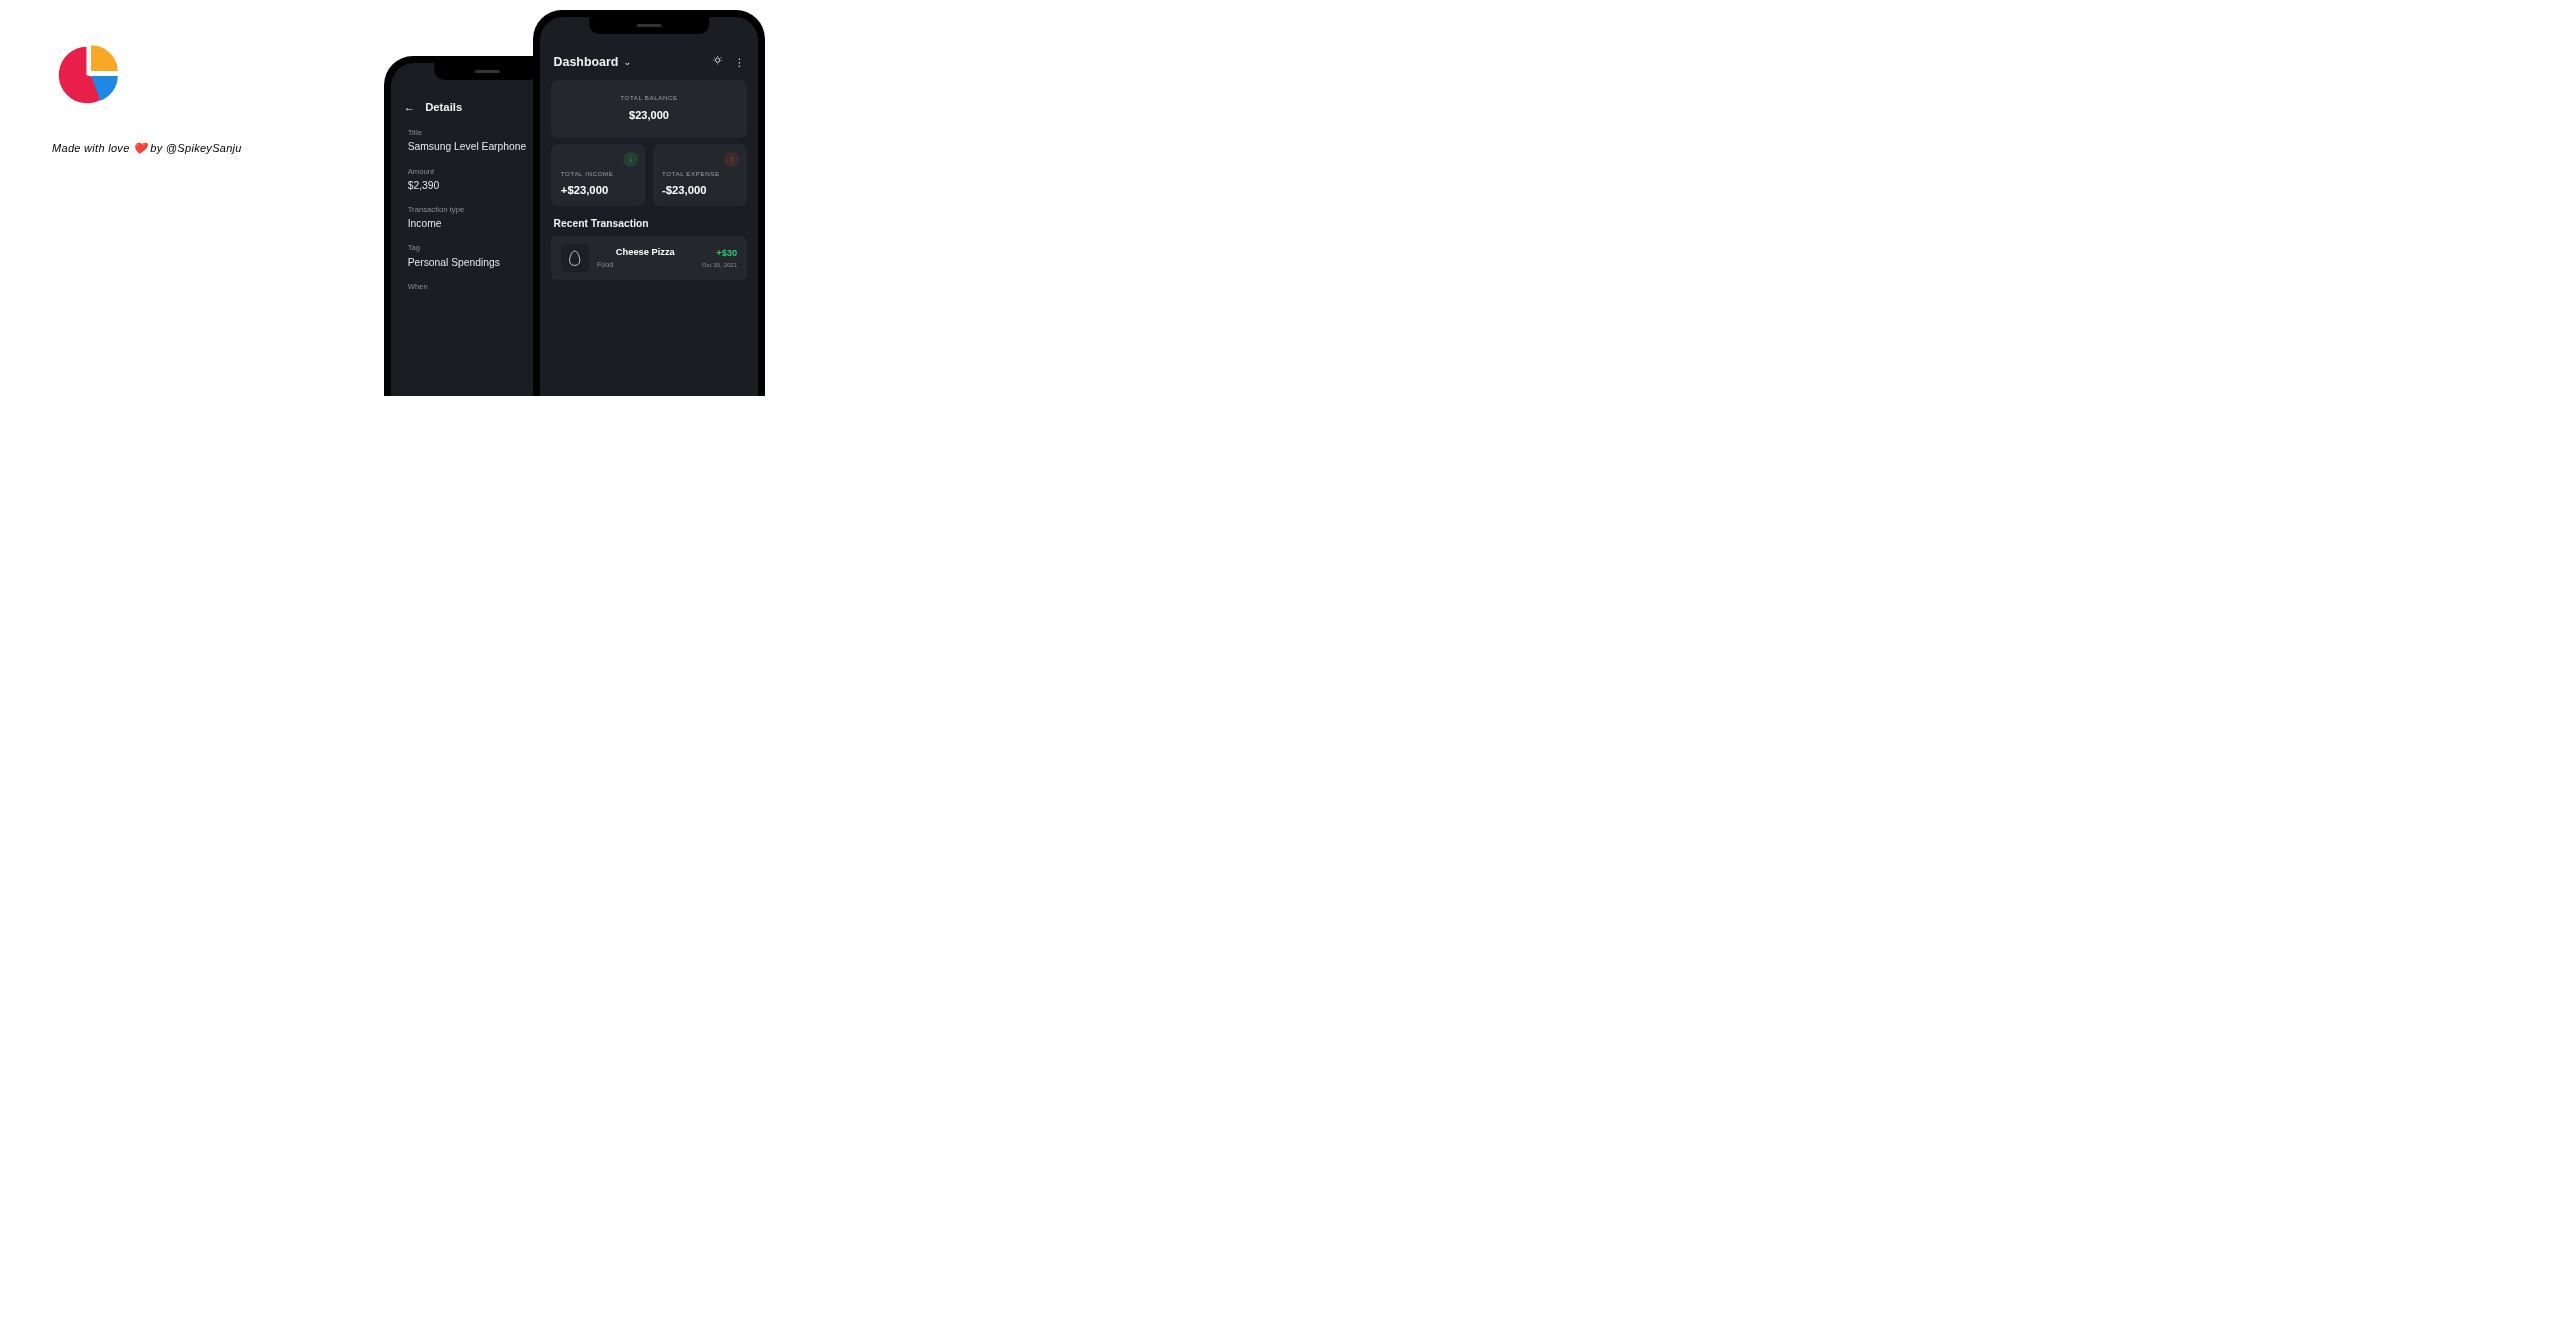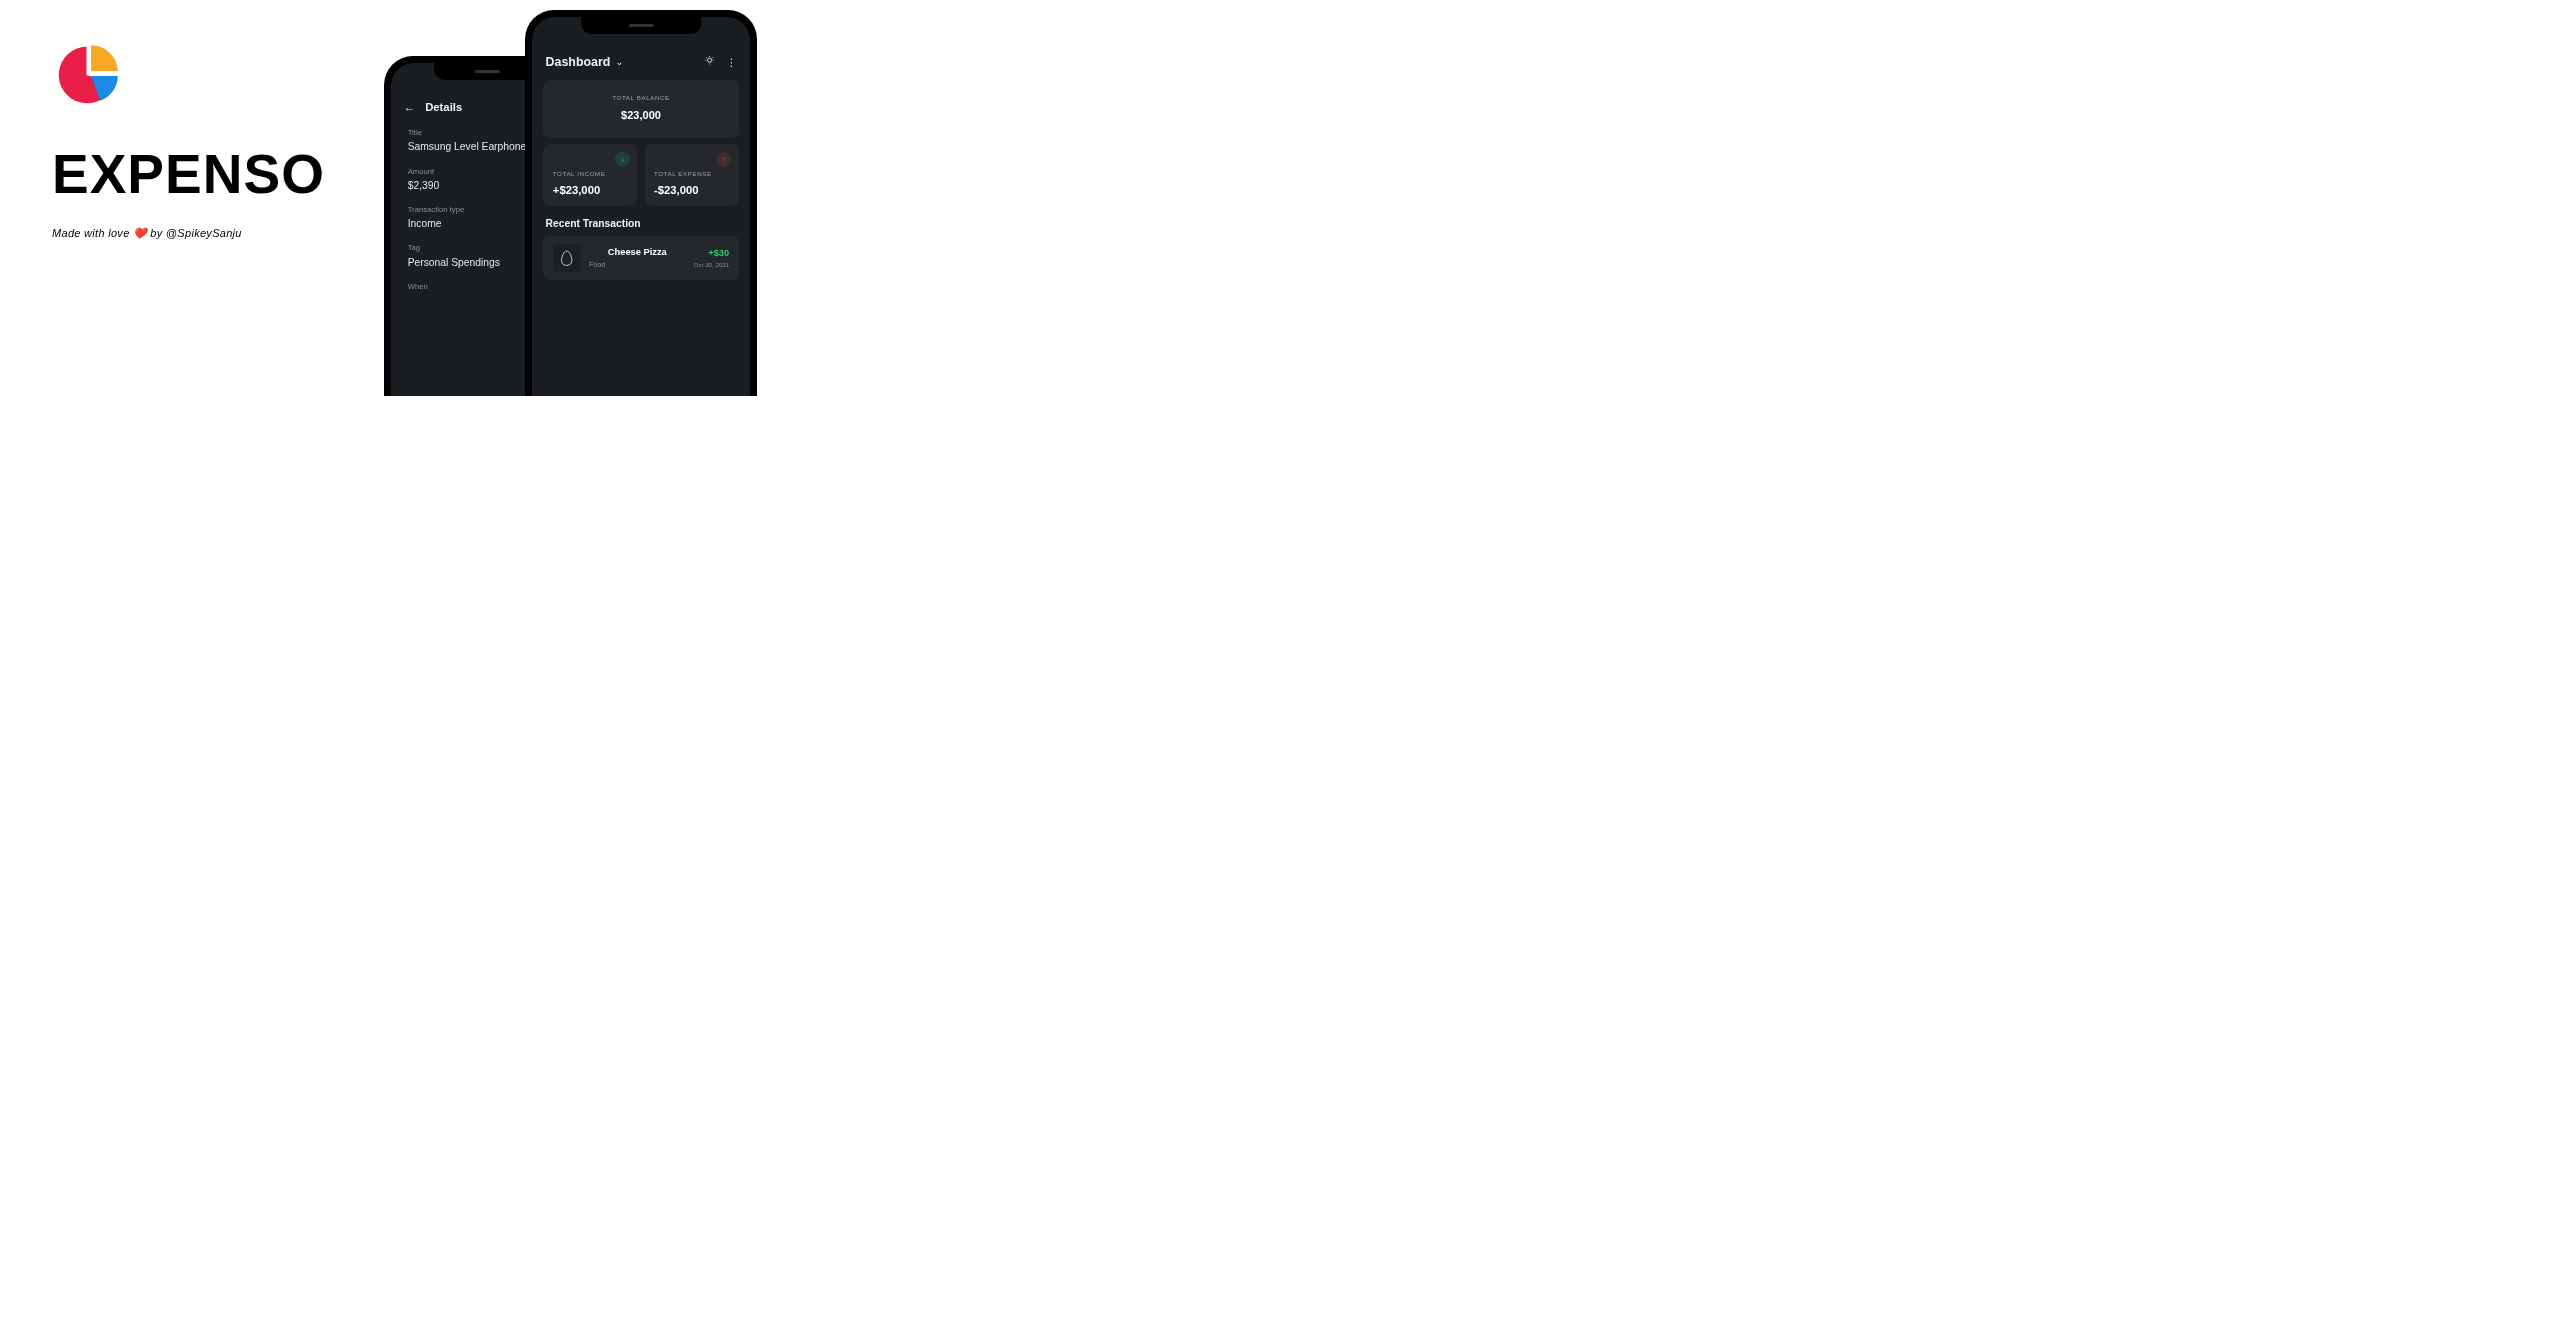--- a/index.html
+++ b/index.html
@@ -61,21 +61,21 @@
     .phone-back {
       width: 206px;
       height: 422px;
       left: 0;
       top: 46px;
       z-index: 1;
     }
     .phone-front {
       width: 232px;
       height: 474px;
-      right: 8px;
+      right: 0;
       top: 0;
       z-index: 2;
     }
     .screen {
       background: #1a1d21;
       border-radius: 23px;
       width: 100%;
       height: 100%;
       overflow: hidden;
       position: relative;
@@ -250,21 +250,20 @@
 <body>
 
 <div class="left-panel">
   <div class="pie-logo">
     <svg viewBox="0 0 140 140" width="72" height="72">
       <path d="M 67 70 L 67 15 A 55 55 0 1 0 120 88 Z" fill="#E91E49"></path>
       <path d="M 76 62 L 76 12 A 52 52 0 0 1 128 62 Z" fill="#F9A826"></path>
       <path d="M 76 72 L 128 72 A 52 52 0 0 1 94 120 Z" fill="#1E88E5"></path>
     </svg>
   </div>
-  <h1 class="app-title">EXPENSO</h1>
   <p class="credit">
     <span>Made with love </span><span>❤️</span><span> by @SpikeySanju</span>
   </p>
 </div>
 
 <div class="phones">
 
   <div class="phone phone-back">
     <div class="screen">
       <div class="notch">

